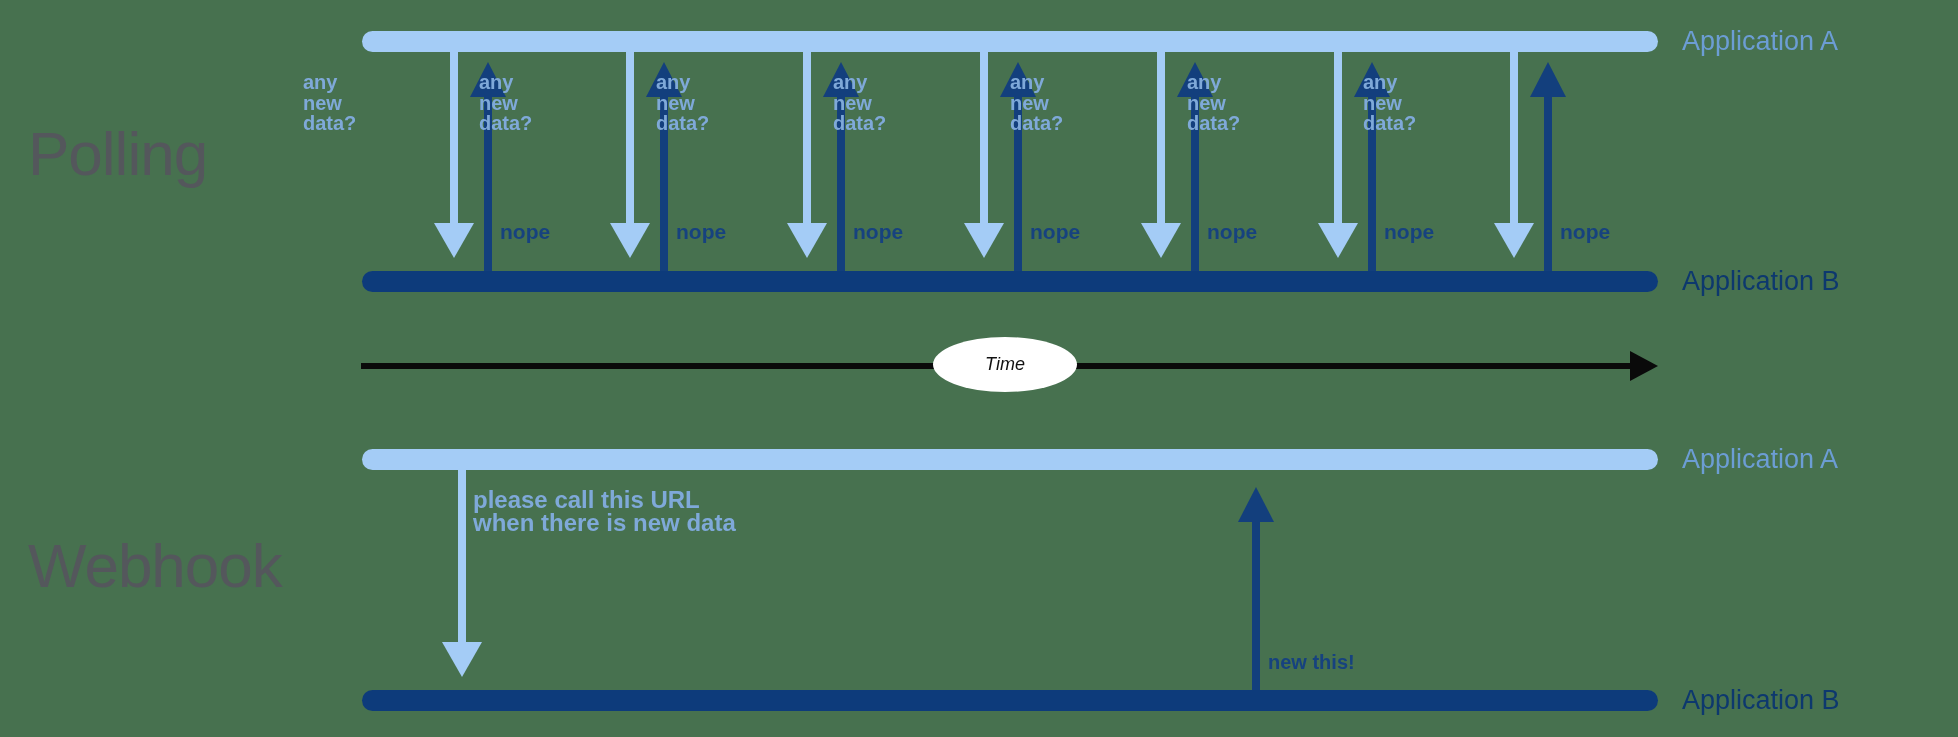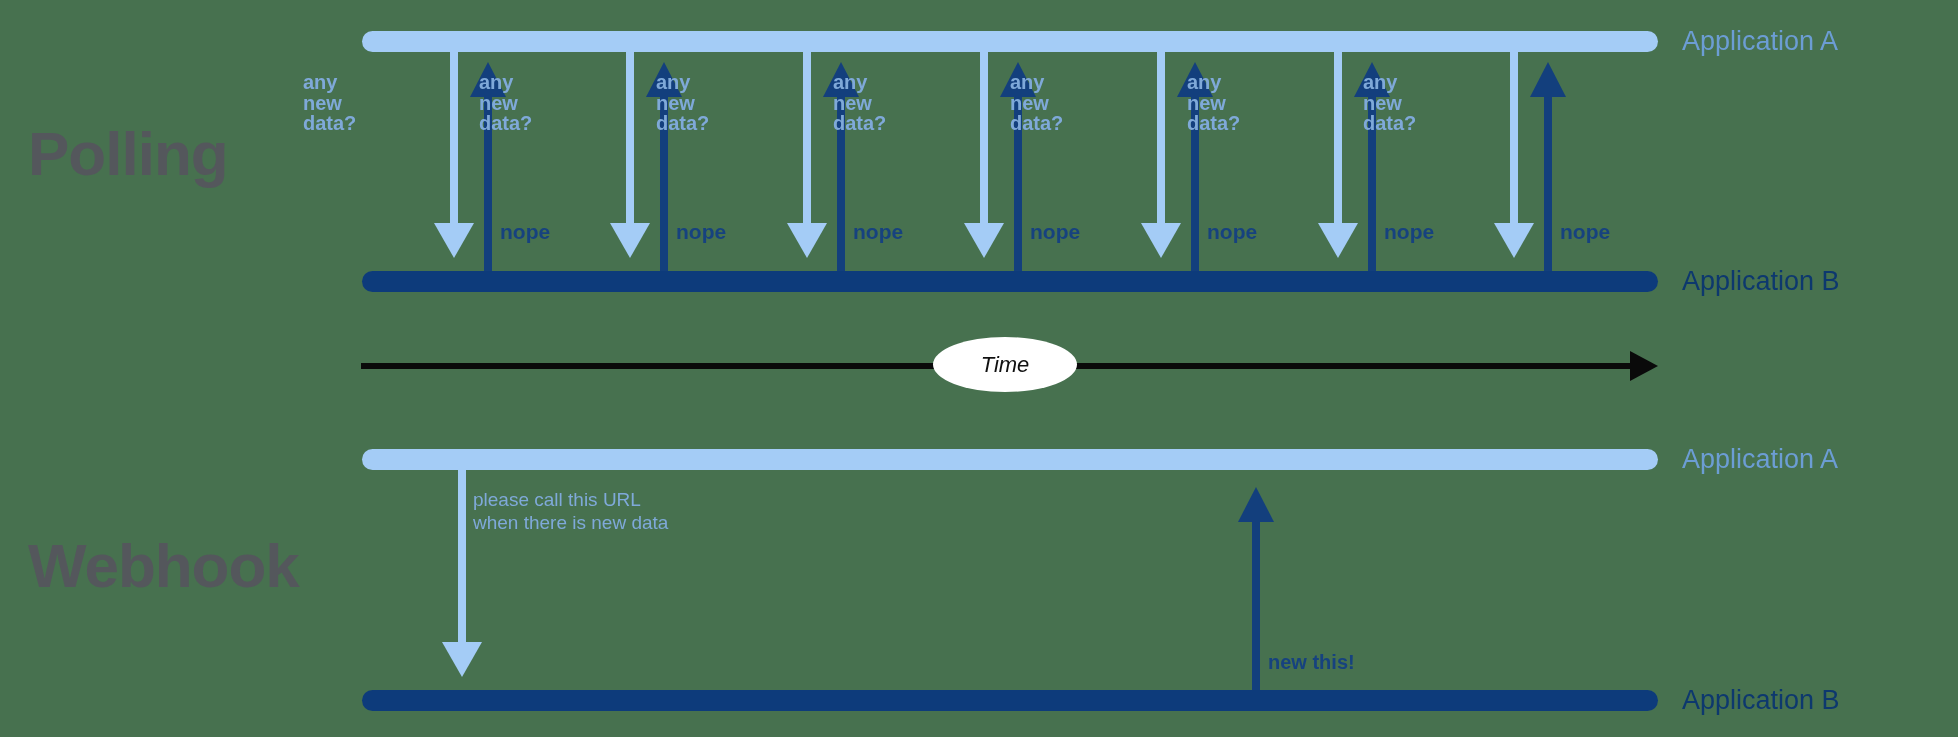--- a/index.html
+++ b/index.html
@@ -12,31 +12,31 @@
   .bar.light{background:var(--light,#A4CCF6);}
   .bar.dark{background:var(--navy-bar,#0D3B7B);}
   .vstem{position:absolute;width:8px;}
   .vstem.light{background:var(--light,#A4CCF6);}
   .vstem.navy{background:var(--navy-arrow,#133F7D);}
   .tri{position:absolute;width:0;height:0;}
   .tri-down-light{border-left:20px solid transparent;border-right:20px solid transparent;border-top:35px solid var(--light,#A4CCF6);}
   .tri-up-dark{border-left:18px solid transparent;border-right:18px solid transparent;border-bottom:35px solid var(--navy-arrow,#133F7D);}
   .tri-right{border-top:15px solid transparent;border-bottom:15px solid transparent;border-left:28px solid var(--axis,#0A0A0A);}
   .label{position:absolute;}
-  .section-title{position:absolute;left:28px;font-size:62px;font-weight:700;letter-spacing:-1px;line-height:1.04;color:var(--title,#54575C);}
+  .section-title{position:absolute;left:28px;font-size:62px;font-weight:400;letter-spacing:-1px;line-height:1.04;color:var(--title,#54575C);}
   .app-label{position:absolute;left:1682px;font-size:27px;font-weight:400;line-height:1.25;white-space:nowrap;}
   .app-a{color:var(--appA,#6C9DD4);}
   .app-b{color:var(--appB,#0D386E);}
   .req-label{width:140px;text-align:left;font-size:20px;font-weight:600;line-height:20.5px;color:var(--labelBlue,#7FA9D9);}
   .nope-label{font-size:21px;font-weight:700;line-height:1;color:var(--navyText,#16427F);}
-  .caption{position:absolute;font-size:19px;font-weight:400;line-height:22.5px;color:var(--labelBlue,#7FA9D9);white-space:nowrap;}
+  .caption{position:absolute;font-size:24px;font-weight:700;line-height:22.5px;color:var(--labelBlue,#7FA9D9);white-space:nowrap;}
   .newdata-label{position:absolute;font-size:20px;font-weight:700;color:var(--navyText,#16427F);white-space:nowrap;}
   .axis-line{position:absolute;left:361px;top:363px;width:1272px;height:6px;background:var(--axis,#0A0A0A);}
   .time-ellipse{position:absolute;left:933px;top:337px;width:144px;height:55px;background:var(--ellipse,#FFFFFF);border-radius:50%;display:flex;align-items:center;justify-content:center;}
-  .time-text{font-style:italic;font-size:22px;color:#111;}
+  .time-text{font-style:italic;font-size:18px;color:#111;}
 </style>
 </head>
 <body>
 
 <div class="canvas">
 
   <div class="section-title" style="top:122px;">Polling</div>
   <div class="section-title" style="top:534px;">Webhook</div>
 
   <div class="bar light" style="top:31px;"></div>

